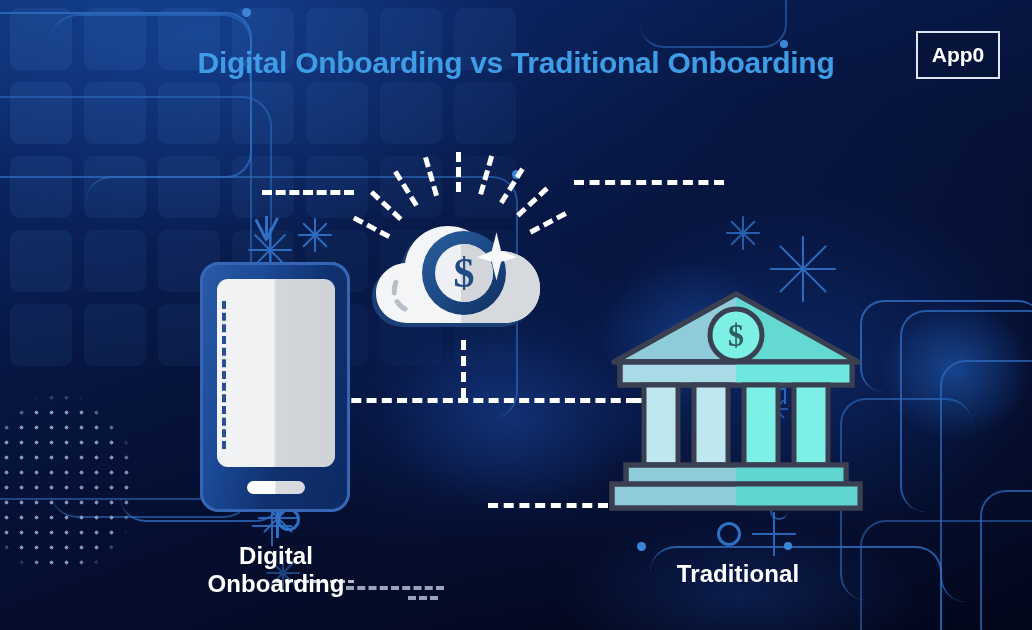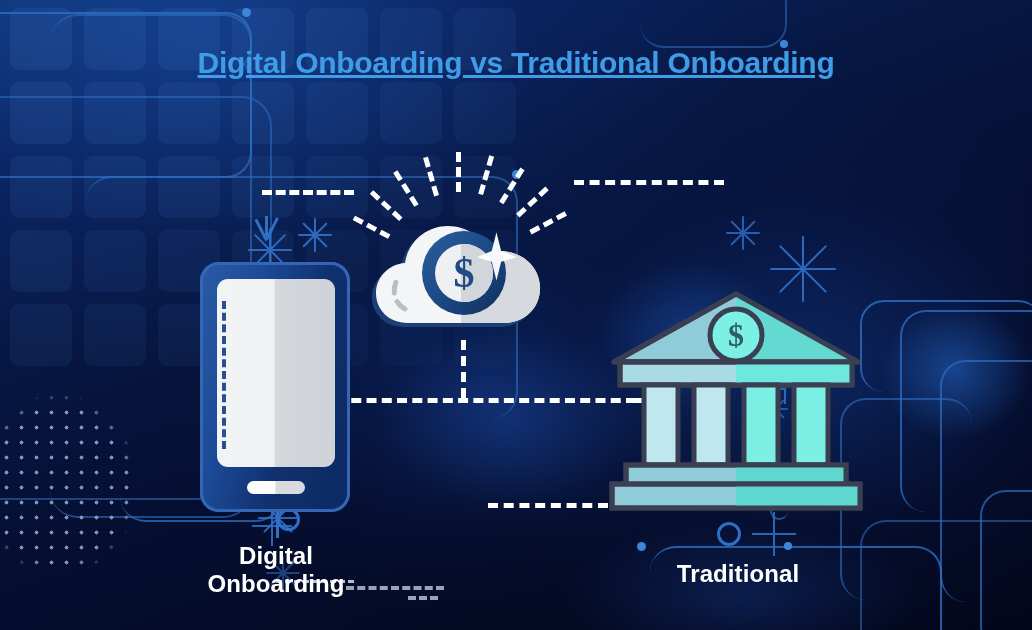--- a/index.html
+++ b/index.html
@@ -20,21 +20,21 @@
   .abs{position:absolute;}
 
   
   #title-block{
     position:absolute;left:0;top:44px;width:1032px;
     text-align:center;
     line-height:1.26;
     letter-spacing:-0.3px;
   }
   #title-block .ln{display:block;font-size:30px;font-weight:bold;}
-  .t-blue{color:#3f9ce6;text-decoration:underline;}
+  .t-blue{color:#3f9ce6;}
   .t-white{color:#ffffff;}
 
   
   #logo{
     position:absolute;right:32px;top:31px;
     width:80px;height:44px;
     border:2px solid #dfe6f2;
     display:flex;align-items:center;justify-content:center;
     background:rgba(8,18,50,0.35);
   }
@@ -272,20 +272,23 @@
       <div style="position: absolute; left: 268px; top: 240px; width: 0px; height: 24px; border-left: 3px solid rgb(47, 111, 196); transform-origin: 0px 0px; transform: rotate(207deg);"></div>
       <div style="position: absolute; left: 268px; top: 240px; width: 0px; height: 24px; border-left: 3px solid rgb(47, 111, 196); transform-origin: 0px 0px; transform: rotate(153deg);"></div>
       <div style="position: absolute; left: 276px; top: 512px; width: 0px; height: 26px; border-left: 3px solid rgb(47, 111, 196); transform-origin: 0px 0px; transform: rotate(0deg);"></div>
       <div class="dashline" style="left: 236px; top: 540px; width: 0px;"></div>
     </div>
 
   <div id="title-block">
     <span class="ln t-blue">Digital Onboarding vs Traditional Onboarding</span>
   </div>
 
+  <div id="logo">
+    <span>App0</span>
+  </div>
 
   <div id="phone">
     <div id="phone-body">
       <div id="phone-screen"></div>
       <div id="phone-screen-dash"></div>
       <div id="phone-home"></div>
     </div>
   </div>
 
   <div id="bank">

